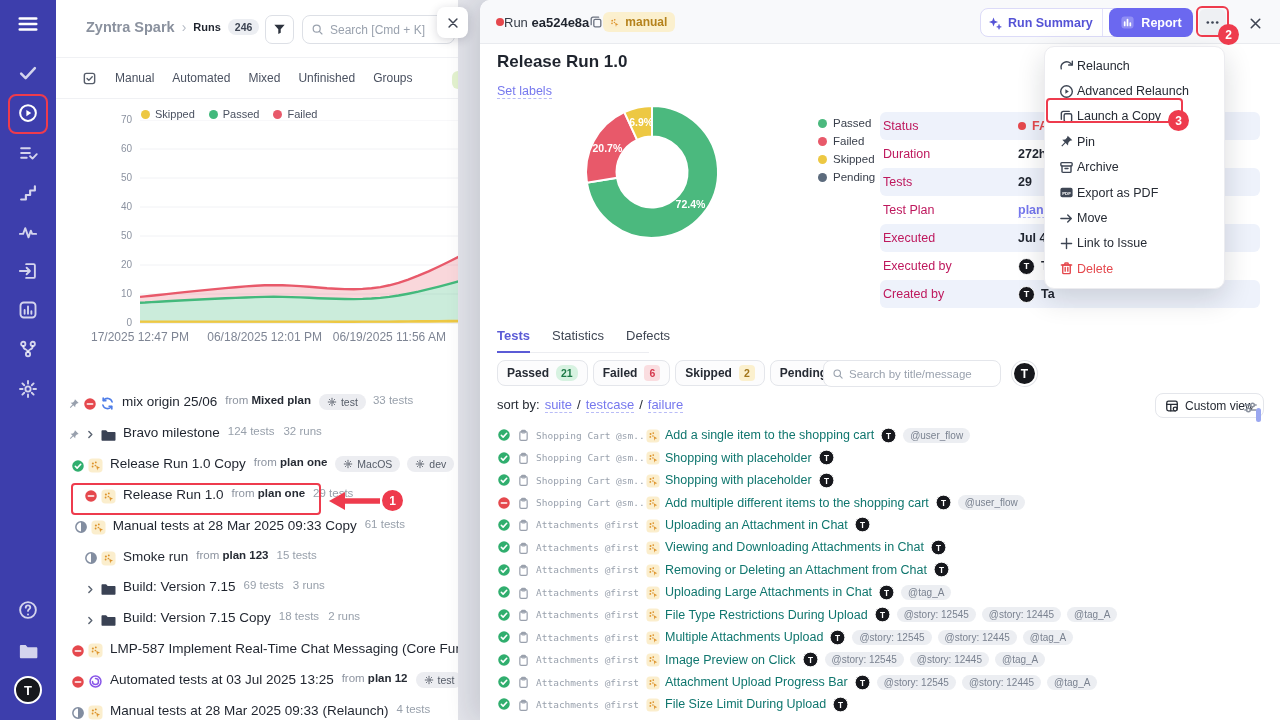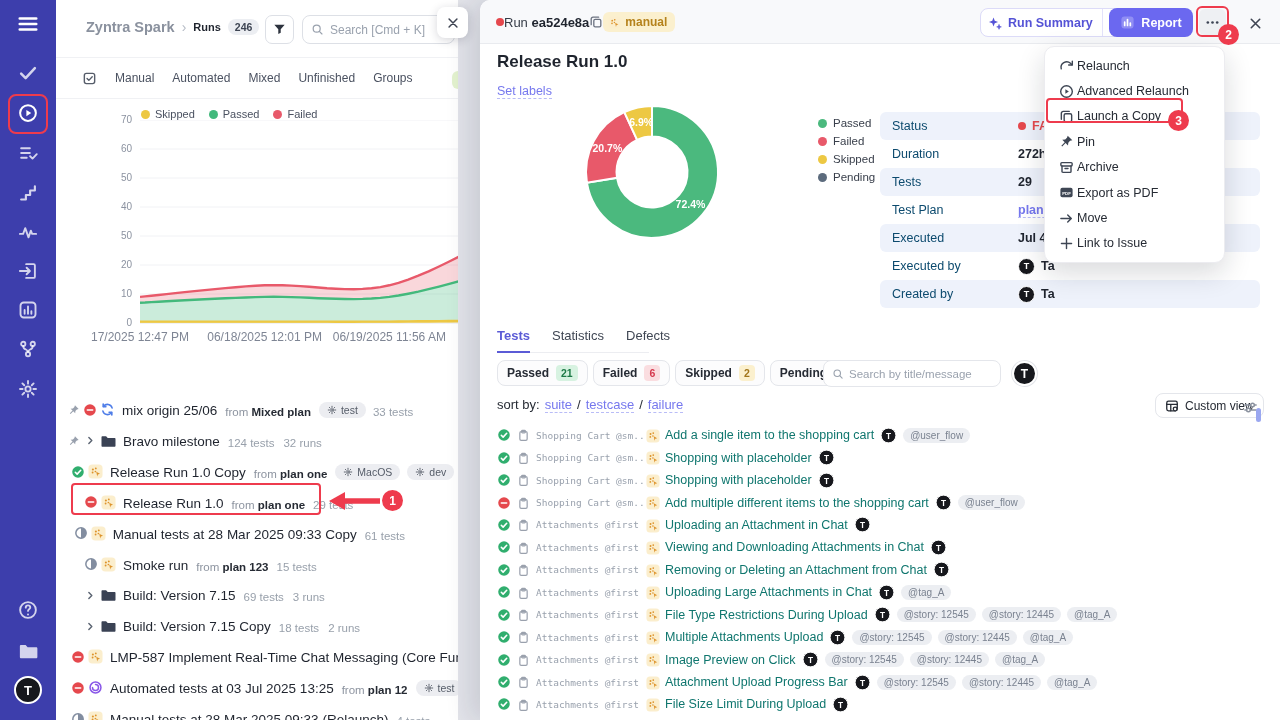--- a/index.html
+++ b/index.html
@@ -40,21 +40,21 @@
   .lp-tab:first-of-type { margin-left:17px; }
   .tab-chip { position:absolute; left:396px; top:13px; background:#e3f2cf; color:#5f7e28; font-size:11px;
     font-weight:600; border-radius:6px; padding:3px 8px; white-space:nowrap; }
   .chart-legend { position:absolute; left:85px; top:108px; display:flex; gap:14px; align-items:center; }
   .chart-legend .li { display:flex; gap:5px; align-items:center; font-size:11px; color:#4a5160; }
   .chart-legend .dot { width:9px; height:9px; border-radius:50%; }
   .ytick { position:absolute; width:22px; text-align:right; font-size:10px; color:#8b92a0; }
   .xlab { position:absolute; top:330px; transform:translateX(-50%); font-size:12px; color:#7e8594; white-space:nowrap; }
   #areaChart { position:absolute; left:84px; top:120px; }
 
-  .run-row { position:absolute; left:56px; width:346px; height:24px; display:flex; align-items:flex-end;
+  .run-row { position:absolute; left:56px; width:346px; height:24px; display:flex; align-items:flex-start;
     white-space:nowrap; }
   .run-row .pincol { width:13px; margin-right:3px; color:#98a0ad; }
   .run-row .ic1 { margin-right:3px; }
   .run-row .ic2 { margin-right:7px; }
   .run-name { font-size:13.5px; font-weight:500; color:#1f242e; margin-right:8px; }
   .run-from { font-size:11.5px; color:#8d94a0; margin-right:8px; }
   .run-from b { color:#262b34; font-weight:700; }
   .run-chip { background:#ecedf1; color:#555c68; font-size:10.5px; border-radius:9px; padding:2px 8px;
     margin-right:7px; display:inline-flex; align-items:center; gap:4px; }
   .run-meta { font-size:11.5px; color:#98a0ab; margin-right:9px; }
@@ -91,35 +91,35 @@
   .rp-title { position:absolute; left:17px; top:52px; font-size:17px; font-weight:700; color:#1f242e; }
   .set-labels { position:absolute; left:17px; top:84px; font-size:12.5px; color:#7678ee;
     border-bottom:1px dashed #b9bcf7; cursor:pointer; }
   #donut { position:absolute; left:102px; top:102px; }
   .donut-legend { position:absolute; left:338px; top:114px; }
   .donut-legend .li { display:flex; align-items:center; gap:6px; height:18px; font-size:11.5px; color:#3a404c; }
   .donut-legend .dot { width:9px; height:9px; border-radius:50%; }
   .fields { position:absolute; left:400px; top:112px; width:380px; }
   .frow { height:28px; display:flex; align-items:center; border-radius:6px; }
   .frow.alt { background:#eef2fb; }
-  .frow .fl { width:138px; padding-left:12px; font-size:12.5px; color:#0c4a6e; }
+  .frow .fl { width:138px; padding-left:3px; font-size:12.5px; color:#be185d; }
   .frow .fv { font-size:12.5px; color:#1f242e; font-weight:600; display:flex; align-items:center; gap:6px; }
   .fv.link { color:#7678ee; font-weight:600; border-bottom:1px dashed #b9bcf7; }
   .fv .fail { color:#e5484d; font-weight:700; }
   .mini-av { width:17px; height:17px; border-radius:50%; background:#17181d; color:#fff; font-size:9px;
     font-weight:bold; display:inline-flex; align-items:center; justify-content:center; border:1.5px solid #fff; }
   .rp-tabs { position:absolute; left:17px; top:328px; display:flex; gap:22px; border-bottom:1px solid #ecedf1;
     width:152px; height:25px; }
   .rp-tab { font-size:13px; color:#3f4653; padding-bottom:8px; cursor:pointer; white-space:nowrap; }
   .rp-tab.active { color:#5b5bd6; font-weight:700; border-bottom:2.5px solid #5b5bd6; margin-bottom:-1px; }
   .chips-row { position:absolute; left:17px; top:360px; display:flex; gap:5px; }
   .fchip { height:26px; border:1px solid #e4e6eb; background:#fcfcfd; border-radius:8px; display:flex;
     align-items:center; gap:7px; padding:0 9px; font-size:12px; color:#262b34; font-weight:600; cursor:pointer; }
   .fcount { font-size:10.5px; font-weight:700; border-radius:4px; padding:2px 5px; }
-  .fc-green { background:#d7f2e1; color:#1d7a47; } .fc-red { background:#fadde0; color:#d5394e; }
+  .fc-green { background:#d7f2e1; color:#1d7a47;border-radius:7px; } .fc-red { background:#fadde0; color:#d5394e; }
   .fc-yellow { background:#fbf0ce; color:#a2761c; } .fc-gray { background:#e9ebef; color:#555c68; }
   .rp-search { position:absolute; left:343px; top:360px; width:178px; height:27px; border:1px solid #e4e6eb;
     border-radius:8px; display:flex; align-items:center; padding:0 8px; gap:5px; color:#9aa2ae; background:#fff; }
   .rp-search input { border:0; outline:0; width:100%; font-size:11.5px; background:transparent; color:#3c4350;
     font-family:"Liberation Sans",sans-serif; }
   .rp-search input::placeholder { color:#9aa2ae; }
   .rp-av { position:absolute; left:532px; top:361px; width:25px; height:25px; border-radius:50%; background:#17181d;
     color:#fff; font-size:12px; font-weight:bold; display:flex; align-items:center; justify-content:center;
     border:2px solid #fff; box-shadow:0 0 0 1px #e2e4e9; }
   .sort-row { position:absolute; left:17px; top:397px; font-size:13px; color:#262b34; display:flex; gap:5px; }
@@ -1003,20 +1003,28 @@
             <path d="M2 8h11M9.3 4.2L13.1 8l-3.8 3.8"></path>
           </svg></span>
         <span>Move</span>
       </div>
       <div class="mi">
         <span class="mic"><svg class="ic" width="15" height="15" viewBox="0 0 16 16" fill="none" stroke="currentColor" stroke-width="1.5" stroke-linecap="round" stroke-linejoin="round">
             <path d="M8 2.6v10.8M2.6 8h10.8"></path>
           </svg></span>
         <span>Link to Issue</span>
       </div>
+      <div class="mi danger">
+        <span class="mic"><svg class="ic" width="15" height="15" viewBox="0 0 16 16" fill="none" stroke="currentColor" stroke-width="1.5" stroke-linecap="round" stroke-linejoin="round">
+            <path d="M2.5 4.2h11M6.2 4.2V3a.8.8 0 0 1 .8-.8h2a.8.8 0 0 1 .8.8v1.2"></path>
+            <path d="M4 4.2h8v8.3a1 1 0 0 1-1 1H5a1 1 0 0 1-1-1z"></path>
+            <path d="M6.6 6.8v4M9.4 6.8v4"></path>
+          </svg></span>
+        <span>Delete</span>
+      </div>
     </div>
 
   <div class="abox" style="left:8px;top:94px;width:40px;height:40px;border-radius:8px;"></div>
   <div class="abox" style="left:71px;top:483px;width:250px;height:32px;border-radius:4px;"></div>
   <svg id="arrow1" width="58" height="24" viewBox="0 0 58 24">
     <path d="M54 12 H17" stroke="#ee3b4d" stroke-width="5.5" fill="none"></path>
     <path d="M19 3 L3 12 L19 21 Z" fill="#ee3b4d"></path>
   </svg>
   <div class="abadge" style="left:382px;top:490px;">1</div>
   <div class="abox" style="left:1196px;top:6px;width:33px;height:31px;"></div>

